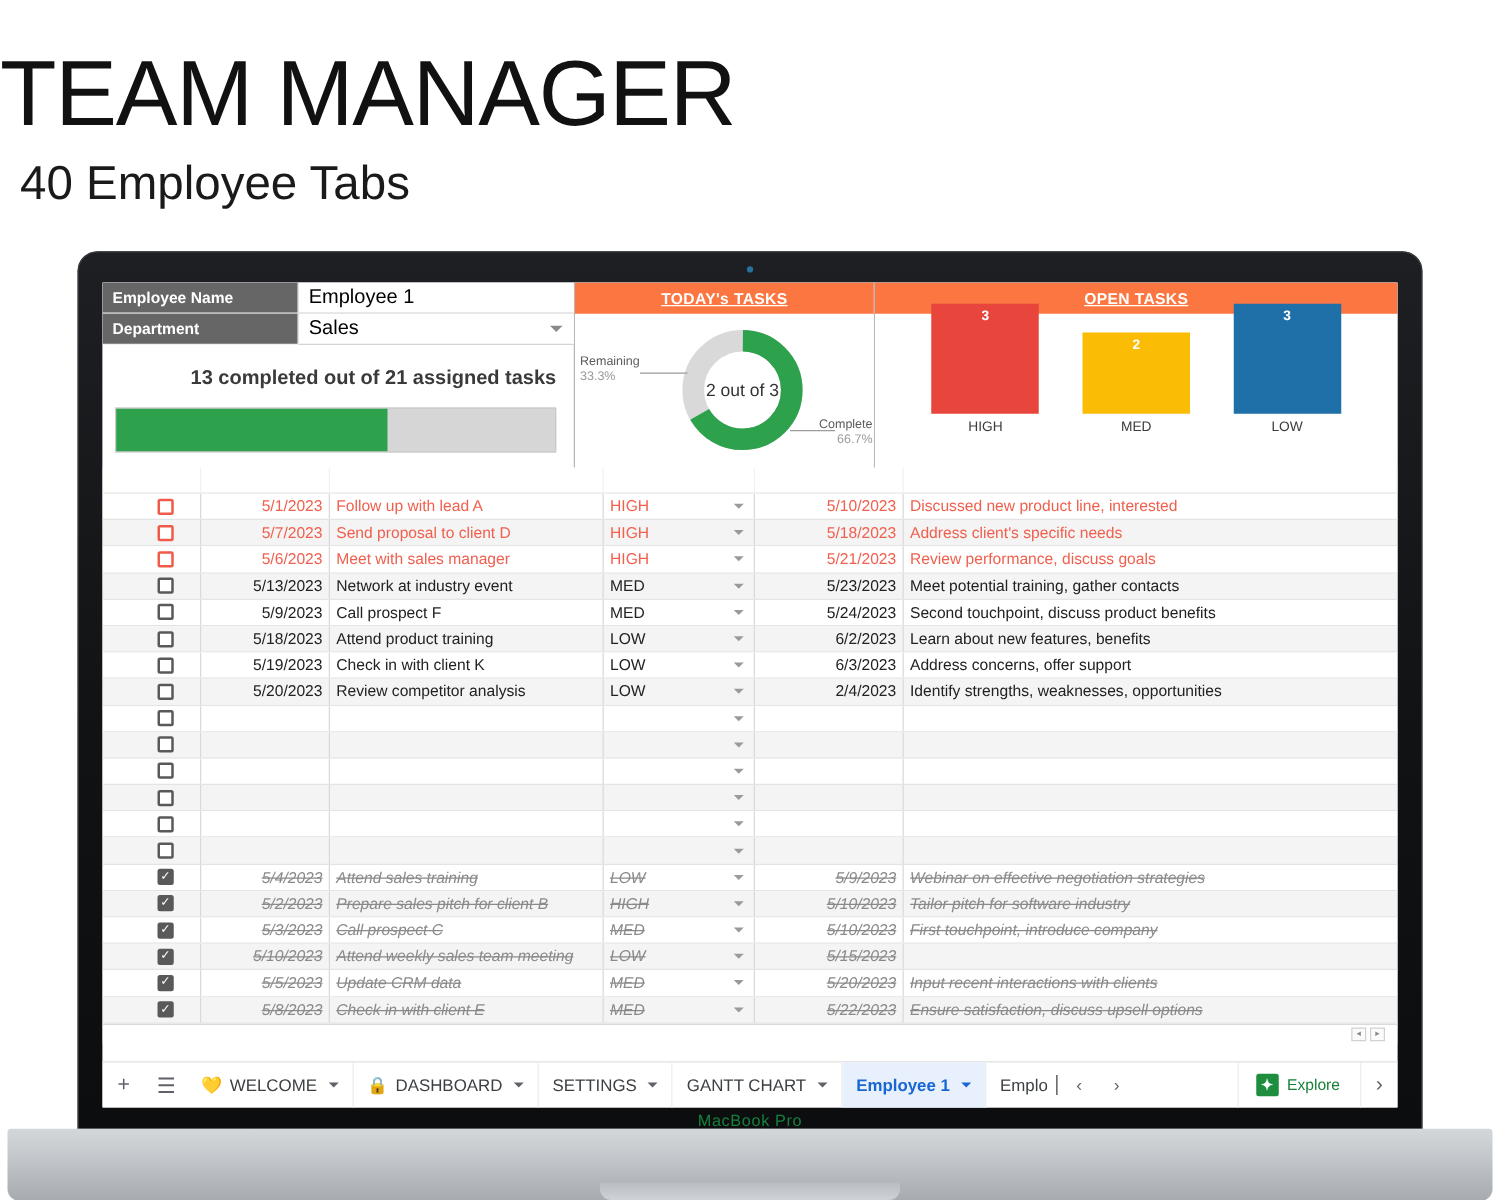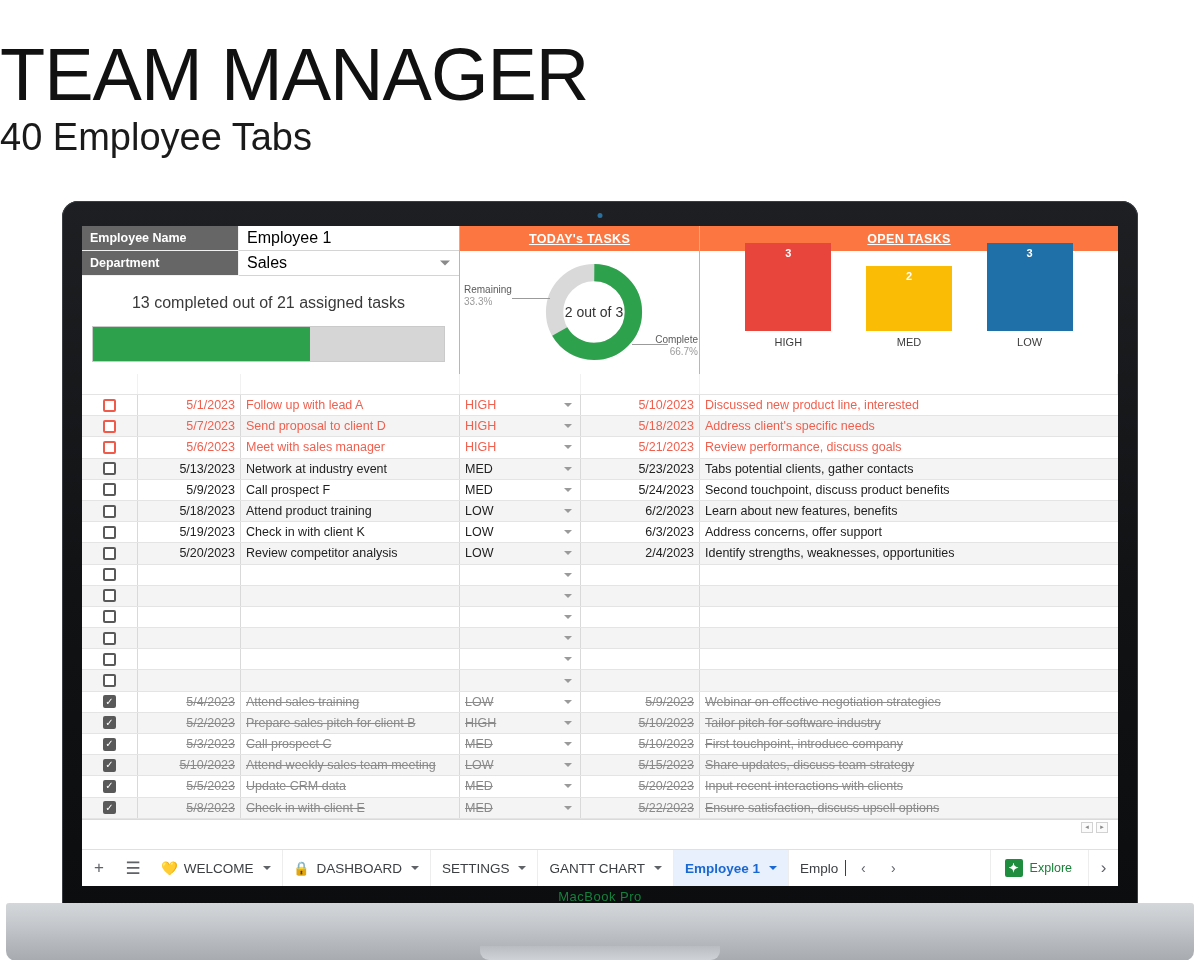--- a/index.html
+++ b/index.html
@@ -12,21 +12,21 @@
 
   
   #promo-header { text-align: left; padding-top: 38px; }
   #promo-title {
     font-size: 74px; font-weight: 400; letter-spacing: -1px;
     color: #111111; line-height: 1.0;
     font-family: "Liberation Sans", sans-serif;
   }
   #promo-subtitle {
     font-size: 38px; font-weight: 400; color: #1a1a1a;
-    margin-top: 6px; line-height: 1.0;
+    margin-top: 16px; line-height: 1.0; padding-left: 16px;
   }
 
   
   #laptop { position: absolute; left: 0; top: 173px; width: 1200px; height: 853px; margin-top: 28px; }
 
   #laptop-lid {
     position: absolute; left: 62px; top: 0; width: 1076px; height: 710px;
     background: linear-gradient(180deg,#1d1f22 0%, #111214 55%, #0c0d0f 100%);
     border-radius: 16px 16px 4px 4px;
     box-shadow: inset 0 0 0 1px #3a3d42;
@@ -79,21 +79,21 @@
     display:flex; align-items:center; padding-left: 8px;
     border-bottom: 1px solid #d4d4d4; position: relative;
   }
   .dd-caret {
     position:absolute; right: 9px; top: 50%; transform: translateY(-50%);
     width: 0; height: 0; border-left: 5px solid transparent;
     border-right: 5px solid transparent; border-top: 5px solid #8a8a8a;
   }
   #progress-area { padding: 18px 14px 0 10px; height: 98px; }
   #progress-caption {
-    text-align:center; font-size: 16px; color: #3a3a3a; margin-bottom: 14px;
+    text-align:right; font-size: 16px; color: #3a3a3a; margin-bottom: 14px; font-weight: bold;
   }
   #progress-track {
     height: 36px; background: #d6d6d6; border:1px solid #cacaca; position: relative;
   }
   #progress-fill { height: 100%; background: #2da14c; }
 
   .panel-mid { width: 240px; border-right: 1px solid #b7b7b7; }
   .panel-right { flex: 1; }
   .panel-head {
     height: 26px; background: #fb7640; color:#fff; font-size: 12.5px; font-weight: 700;
@@ -120,21 +120,21 @@
   
   #bars { position:absolute; left: 0; top: 0; width: 100%; height: 122px; display:flex;
           align-items:flex-end; justify-content: space-around; padding: 0 28px 26px 28px; }
   .bar-col { width: 86px; display:flex; flex-direction:column; align-items:center; }
   .bar { width: 86px; position: relative; display:flex; justify-content:center; }
   .bar-val { color:#fff; font-size: 11px; font-weight:700; margin-top: 4px; }
   .bar-name { font-size: 11px; color:#3c3c3c; margin-top: 5px; }
 
   
   #table { width: 1036px; font-size: 12.5px; color:#222; }
-  .trow { display: flex; height: 21.2px; align-items: stretch; }
+  .trow { display: flex; height: 21.2px; align-items: stretch; padding-left: 23px; }
   .thead { height: 21px; background:#666666; color:#fff; font-weight:700; font-size:12px; }
   .thead .cell { display:flex; align-items:center; justify-content:center;
                  border-right: 1px solid #f1f1f1; }
   .cell { display:flex; align-items:center; padding: 0 5px; overflow:hidden; white-space:nowrap; }
   .c-status { width: 56px; justify-content:center; border-right:1px solid #d9d9d9; }
   .c-date   { width: 103px; justify-content:flex-end; border-right:1px solid #d9d9d9; }
   .c-task   { width: 219px; border-right:1px solid #d9d9d9; }
   .c-prio   { width: 121px; border-right:1px solid #d9d9d9; position:relative; }
   .c-dead   { width: 119px; justify-content:flex-end; border-right:1px solid #d9d9d9; }
   .c-notes  { flex: 1; }
@@ -148,21 +148,21 @@
   .chk {
     width: 13px; height: 13px; border: 2px solid #595959; border-radius: 2px;
     display:inline-block; background:#fff;
   }
   .chk.red { border-color:#f05a4a; }
   .chk.on {
     background:#595959; border-color:#595959; color:#fff; font-size:10px;
     display:flex; align-items:center; justify-content:center; line-height:1;
   }
   .r-red { color:#f0604f; }
-  .r-done { color:#8a8a8a; text-decoration: line-through; }
+  .r-done { color:#8a8a8a; text-decoration: line-through; font-style: italic; }
 
   
   #hscroll { height: 16px; background:#fff; border-top:1px solid #dadada;
              display:flex; align-items:center; justify-content:flex-end; padding-right: 10px; gap:3px; }
   .hs-btn { width:12px; height:11px; border:1px solid #d2d2d2; background:#fbfbfb;
             display:flex;align-items:center;justify-content:center; font-size:7px; color:#8a8a8a; }
 
   
   #tabbar {
     position:absolute; left:0; bottom:0; width: 1036px; height: 37px;
@@ -324,21 +324,21 @@
                 <div class="cell c-notes r-red">Review performance, discuss goals</div>
               </div>
               <div class="trow alt">
                 <div class="cell c-status">
                   <span class="chk"></span>
                 </div>
                 <div class="cell c-date">5/13/2023</div>
                 <div class="cell c-task">Network at industry event</div>
                 <div class="cell c-prio">MED<span class="prio-caret"></span></div>
                 <div class="cell c-dead">5/23/2023</div>
-                <div class="cell c-notes">Tabs potential clients, gather contacts</div>
+                <div class="cell c-notes">Meet potential training, gather contacts</div>
               </div>
               <div class="trow">
                 <div class="cell c-status">
                   <span class="chk"></span>
                 </div>
                 <div class="cell c-date">5/9/2023</div>
                 <div class="cell c-task">Call prospect F</div>
                 <div class="cell c-prio">MED<span class="prio-caret"></span></div>
                 <div class="cell c-dead">5/24/2023</div>
                 <div class="cell c-notes">Second touchpoint, discuss product benefits</div>
@@ -476,21 +476,20 @@
                 <div class="cell c-notes r-done">First touchpoint, introduce company</div>
               </div>
               <div class="trow alt">
                 <div class="cell c-status">
                   <span class="chk on">✓</span>
                 </div>
                 <div class="cell c-date r-done">5/10/2023</div>
                 <div class="cell c-task r-done">Attend weekly sales team meeting</div>
                 <div class="cell c-prio r-done">LOW<span class="prio-caret"></span></div>
                 <div class="cell c-dead r-done">5/15/2023</div>
-                <div class="cell c-notes r-done">Share updates, discuss team strategy</div>
               </div>
               <div class="trow">
                 <div class="cell c-status">
                   <span class="chk on">✓</span>
                 </div>
                 <div class="cell c-date r-done">5/5/2023</div>
                 <div class="cell c-task r-done">Update CRM data</div>
                 <div class="cell c-prio r-done">MED<span class="prio-caret"></span></div>
                 <div class="cell c-dead r-done">5/20/2023</div>
                 <div class="cell c-notes r-done">Input recent interactions with clients</div>

